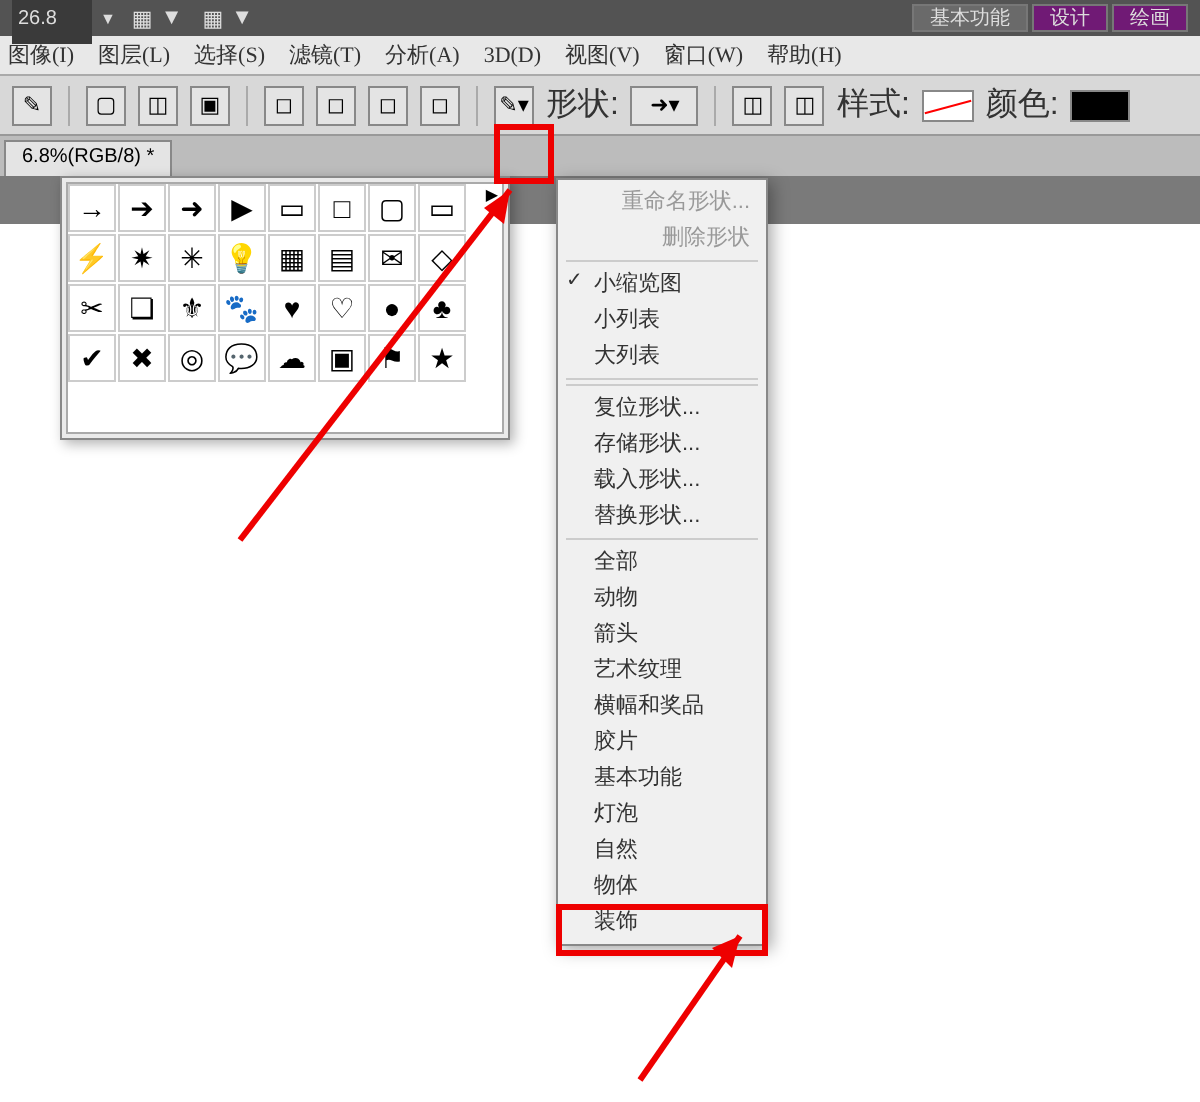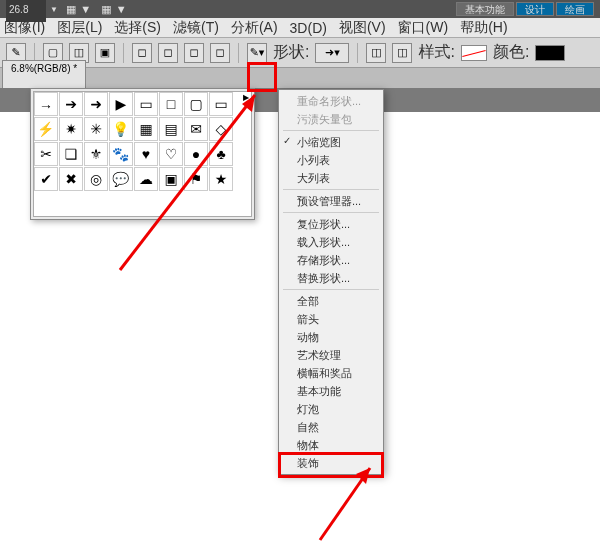--- a/index.html
+++ b/index.html
@@ -1,42 +1,42 @@
 <!DOCTYPE html>
 <html><head>
 <meta charset="utf-8">
 <style>
 * { margin: 0; padding: 0; box-sizing: border-box; font-family: "Microsoft YaHei", sans-serif; font-size: 11px; }
 body { background: #fff; width: 600px; height: 551px; overflow: hidden; position: relative; }
 .top-bar { background: #535353; height: 18px; display: flex; align-items: center; padding: 0 6px; color: #ddd; justify-content: space-between; }
 .top-bar-left { display: flex; align-items: center; gap: 4px; }
 .zoom-input { background: #3a3a3a; color: #ddd; border: none; width: 40px; height: 26px; font-size: 10px; padding: 0 3px; }
 .top-bar-right { display: flex; gap: 2px; }
-.mode-btn { background: #0369a1; color: #ddd; border: 1px solid #777; padding: 1px 8px; font-size: 10px; height: 14px; line-height: 12px; }
+.mode-btn { background: #701a75; color: #ddd; border: 1px solid #777; padding: 1px 8px; font-size: 10px; height: 14px; line-height: 12px; }
 .mode-btn.active { background: #6a6a6a; }
 .menu-bar { background: #e8e8e8; height: 20px; display: flex; align-items: center; padding: 0 4px; gap: 12px; border-bottom: 1px solid #aaa; }
-.menu-item { color: #333; cursor: pointer; font-size: 14px; }
+.menu-item { color: #333; cursor: pointer; font-size: 11px; font-family: Liberation Serif, serif; }
 .options-bar { background: #d8d8d8; height: 30px; display: flex; align-items: center; padding: 0 6px; gap: 6px; border-bottom: 1px solid #999; }
 .opt-icon { width: 20px; height: 20px; border: 1px solid #888; background: #e4e4e4; display: flex; align-items: center; justify-content: center; }
 .opt-sep { width: 1px; height: 20px; background: #aaa; margin: 0 2px; }
 .opt-label { color: #333; font-size: 16px; }
 .style-swatch { width: 26px; height: 16px; background: #fff; border: 1px solid #888; position: relative; }
 .style-swatch::after { content: ''; position: absolute; left: 0; top: 50%; width: 100%; height: 1px; background: red; transform: rotate(-15deg); }
 .color-swatch { width: 30px; height: 16px; background: #000; border: 1px solid #888; }
 .doc-tab-bar { background: #bcbcbc; height: 20px; display: flex; align-items: flex-end; padding-left: 2px; }
-.doc-tab { background: #e4e4e4; border: 1px solid #888; border-bottom: none; padding: 2px 8px; font-size: 10px; height: 28px; }
+.doc-tab { background: #e4e4e4; border: 1px solid #888; border-bottom: none; padding: 2px 8px; font-size: 10px; height: 18px; }
 .canvas-area { background: #7a7a7a; height: 463px; position: relative; }
 .canvas-inner { background: #fff; position: absolute; left: 0; top: 24px; right: 0; bottom: 0; }
 .shapes-palette { position: absolute; left: 30px; top: 0; width: 225px; background: #eaeaea; border: 1px solid #888; box-shadow: 2px 2px 6px rgba(0,0,0,0.3); padding: 2px; }
 .shapes-grid { display: grid; grid-template-columns: repeat(8, 24px); grid-template-rows: repeat(5, 24px); gap: 1px; background: #fff; border: 1px solid #aaa; }
 .shape-cell { width: 24px; height: 24px; border: 1px solid #ccc; display: flex; align-items: center; justify-content: center; font-size: 14px; background: #fff; }
 .palette-arrow { position: absolute; right: 2px; top: 2px; width: 12px; height: 12px; display: flex; align-items: center; justify-content: center; font-size: 8px; }
 .context-menu { position: absolute; left: 278px; top: 89px; width: 106px; background: #f0f0f0; border: 1px solid #888; box-shadow: 2px 2px 8px rgba(0,0,0,0.35); padding: 2px 0; }
 .ctx-item { padding: 2px 8px 2px 18px; font-size: 11px; color: #333; white-space: nowrap; cursor: pointer; position: relative; line-height: 14px; }
-.ctx-item.disabled { color: #999; }
+.ctx-item.disabled { color: #999; text-align: right; }
 .ctx-item.checked::before { content: '✓'; position: absolute; left: 4px; top: 1px; font-size: 10px; }
 .ctx-sep { height: 1px; background: #ccc; margin: 2px 4px; }
 .red-box { position: absolute; border: 3px solid #e00; pointer-events: none; }
 .arrow-line { position: absolute; pointer-events: none; }
 .arrow-line line { stroke: #e00; stroke-width: 3; }
 .arrow-line polygon { fill: #e00; }
 </style>
 </head>
 <body>
 
@@ -133,38 +133,38 @@
       <div class="shape-cell">☁</div>
       <div class="shape-cell">▣</div>
       <div class="shape-cell">⚑</div>
       <div class="shape-cell">★</div>
     </div>
   </div>
 </div>
 
 <div class="context-menu" id="ctx">
     <div class="ctx-item disabled">重命名形状...</div>
-    <div class="ctx-item disabled">污渍矢量包</div>
+    <div class="ctx-item disabled">删除形状</div>
     <div class="ctx-sep"></div>
     <div class="ctx-item checked">小缩览图</div>
     <div class="ctx-item">小列表</div>
     <div class="ctx-item">大列表</div>
     <div class="ctx-sep"></div>
-    <div class="ctx-item">预设管理器...</div>
     <div class="ctx-sep"></div>
     <div class="ctx-item">复位形状...</div>
+    <div class="ctx-item">存储形状...</div>
     <div class="ctx-item">载入形状...</div>
-    <div class="ctx-item">存储形状...</div>
     <div class="ctx-item">替换形状...</div>
     <div class="ctx-sep"></div>
     <div class="ctx-item">全部</div>
+    <div class="ctx-item">动物</div>
     <div class="ctx-item">箭头</div>
-    <div class="ctx-item">动物</div>
     <div class="ctx-item">艺术纹理</div>
     <div class="ctx-item">横幅和奖品</div>
+    <div class="ctx-item">胶片</div>
     <div class="ctx-item">基本功能</div>
     <div class="ctx-item">灯泡</div>
     <div class="ctx-item">自然</div>
     <div class="ctx-item">物体</div>
     <div class="ctx-item">装饰</div>
   </div>
 
 <div class="red-box" style="left:247px; top:62px; width:30px; height:30px;"></div>
 <div class="red-box" style="left:278px; top:452px; width:106px; height:26px;"></div>
 

